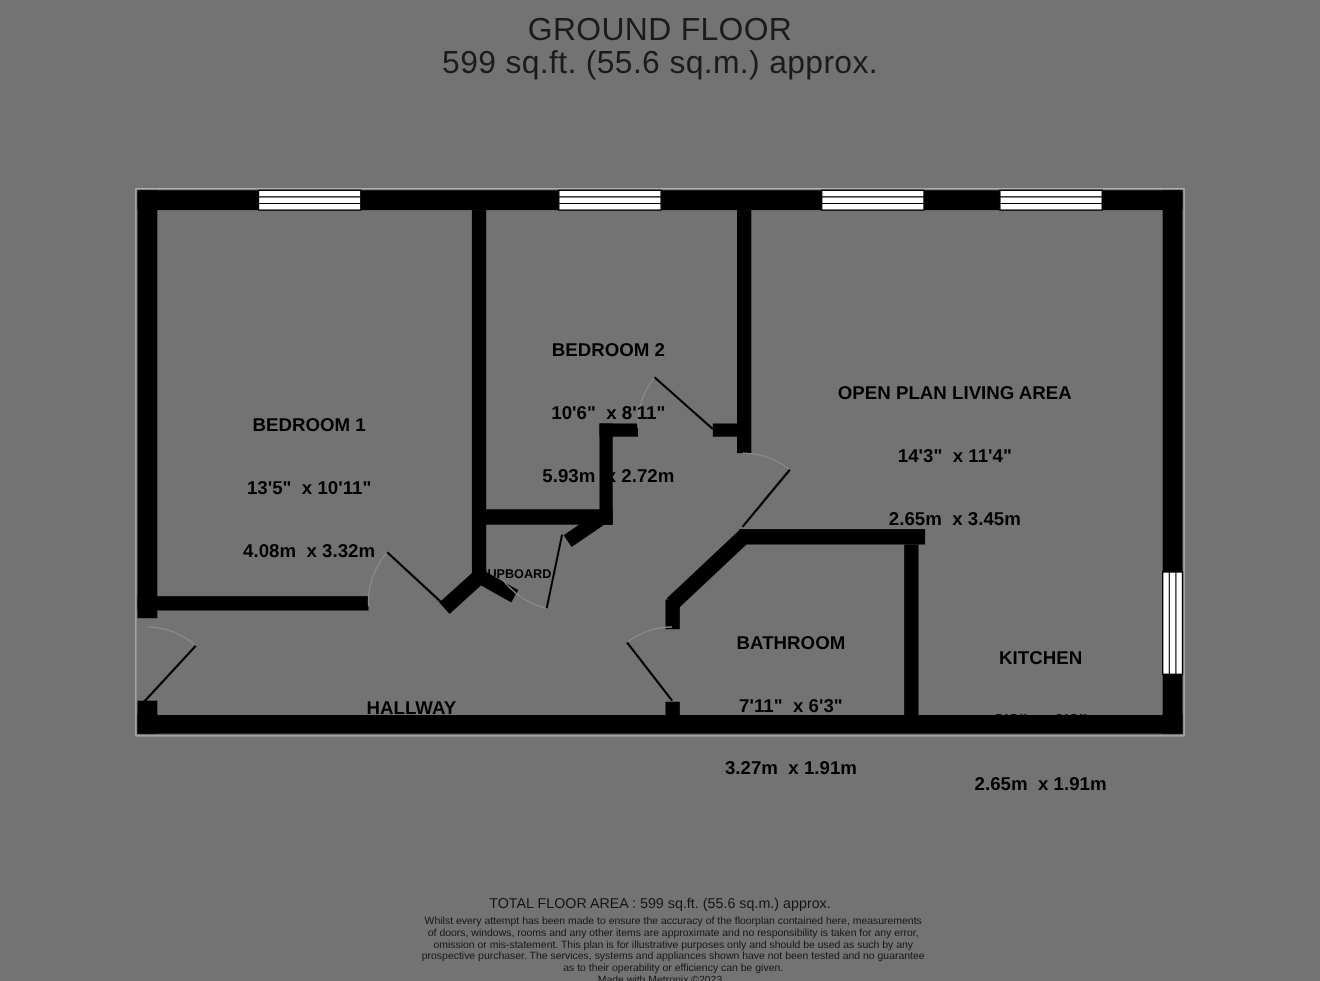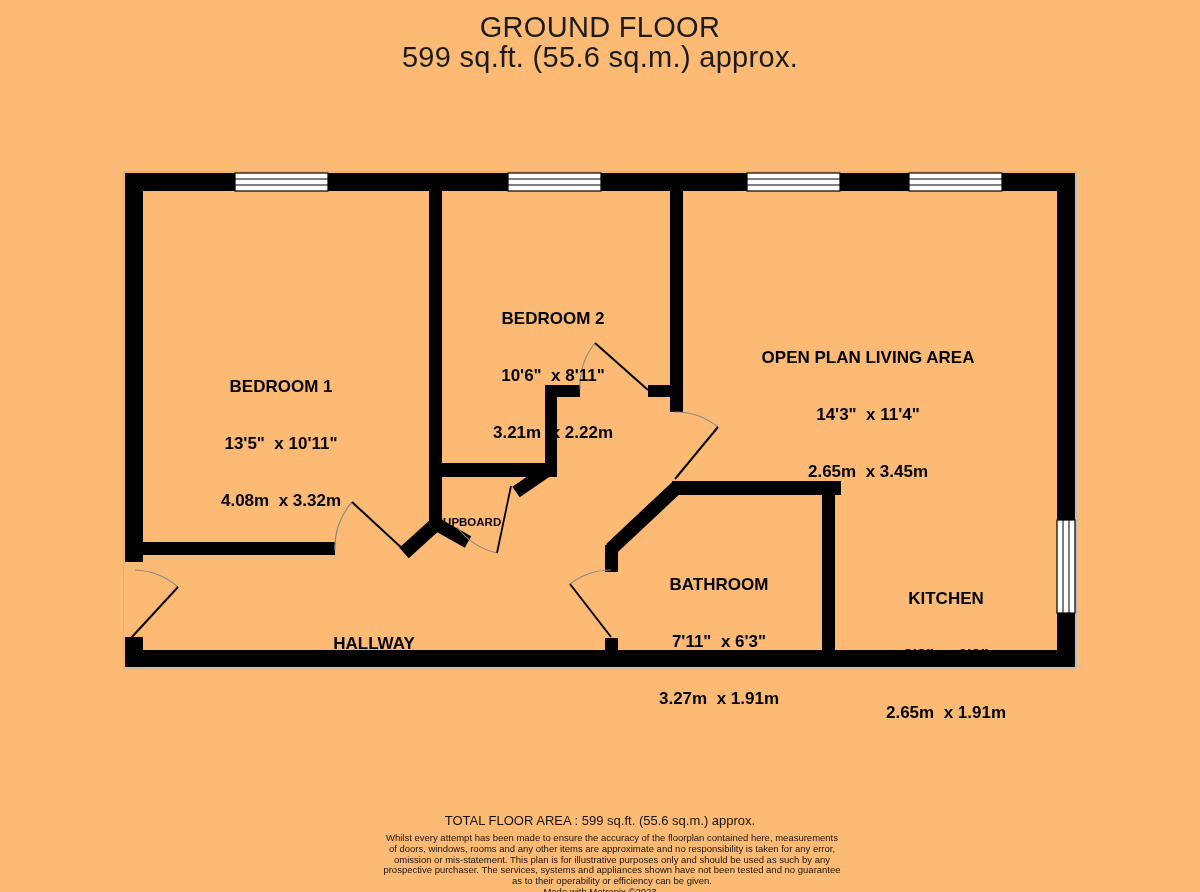--- a/index.html
+++ b/index.html
@@ -1,17 +1,17 @@
 <!DOCTYPE html>
 <html><head>
 <meta charset="utf-8">
 <style>
   html, body { margin:0; padding:0; background:#ffffff; }
   .page {
-    position:relative; width:1200px; height:892px; background:#fdba74;
+    position:relative; width:1200px; height:892px; background:#737373;
     font-family:"Liberation Sans", sans-serif; overflow:hidden;
   }
   .title-block {
     position:absolute; top:12px; left:0; width:100%;
     text-align:center; color:#1b1b1b;
     font-size:29px; line-height:30px; letter-spacing:0.3px;
   }
   svg.plan { position:absolute; left:0; top:0; }
   .room-label {
     position:absolute; transform:translateX(-50%);
@@ -128,21 +128,21 @@
 
   <div class="room-label" style="left:281px; top:339px;">
     <div>BEDROOM 1</div>
     <div>13'5"  x 10'11"</div>
     <div>4.08m  x 3.32m</div>
   </div>
 
   <div class="room-label" style="left:553px; top:271px;">
     <div>BEDROOM 2</div>
     <div>10'6"  x 8'11"</div>
-    <div>3.21m  x 2.22m</div>
+    <div>5.93m  x 2.72m</div>
   </div>
 
   <div class="room-label" style="left:868px; top:310px;">
     <div>OPEN PLAN LIVING AREA</div>
     <div>14'3"  x 11'4"</div>
     <div>2.65m  x 3.45m</div>
   </div>
 
   <div class="room-label" style="left:719px; top:537px;">
     <div>BATHROOM</div>

